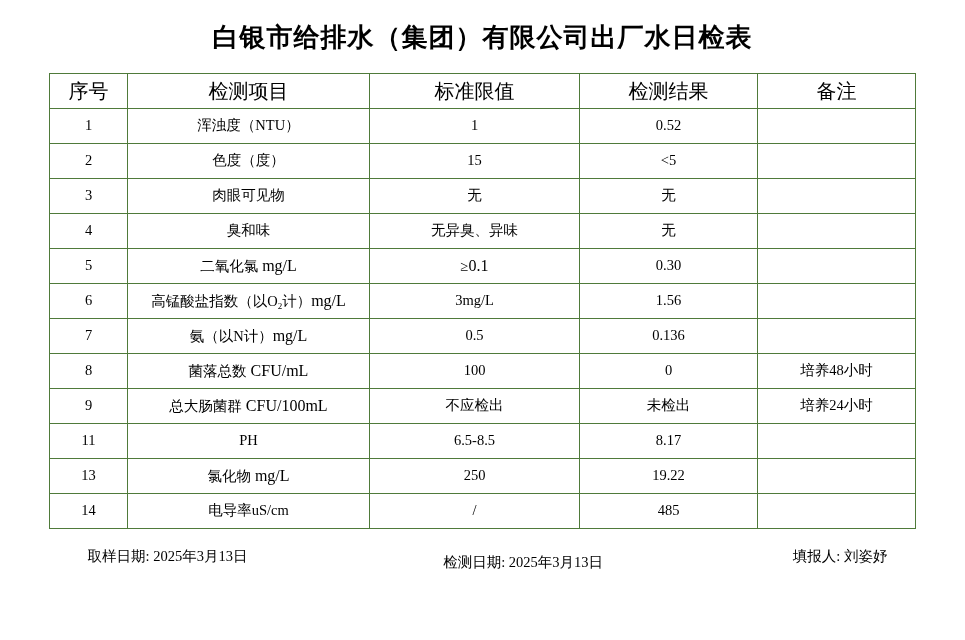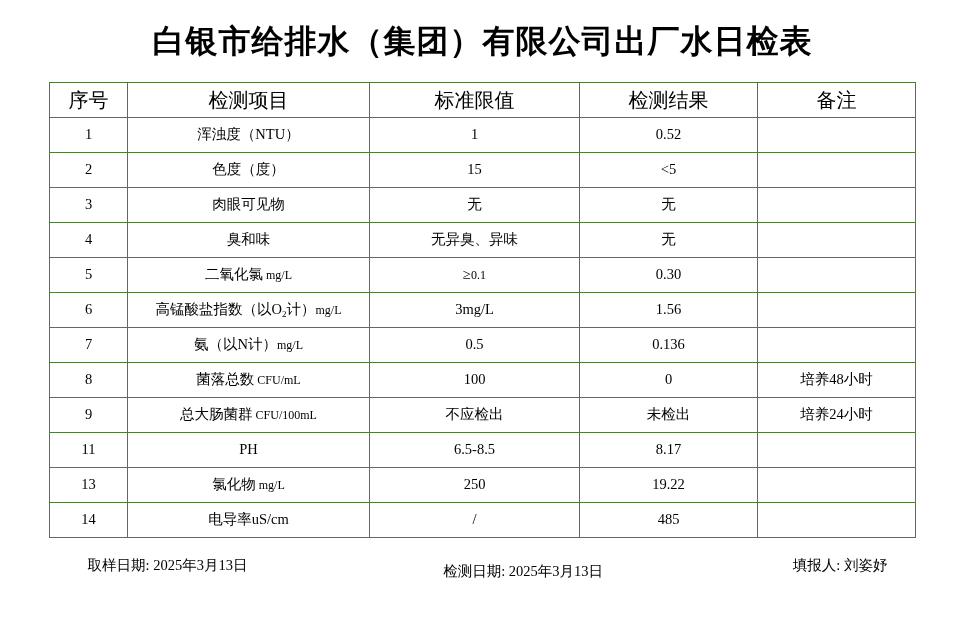--- a/index.html
+++ b/index.html
@@ -15,21 +15,21 @@
     overflow: hidden;
   }
   .page {
     position: relative;
     width: 965px;
     height: 640px;
     box-sizing: border-box;
   }
   .doc-title {
     text-align: center;
-    font-size: 32px;
+    font-size: 26px;
     font-weight: bold;
     letter-spacing: 1px;
     padding-top: 20px;
     padding-bottom: 18px;
   }
   table.report {
     border-collapse: collapse;
     margin: 0 auto;
     width: 866px;
     table-layout: fixed;
@@ -48,21 +48,21 @@
   table.report thead td {
     font-size: 20px;
   }
   col.c-no    { width: 78px; }
   col.c-item  { width: 242px; }
   col.c-limit { width: 210px; }
   col.c-result{ width: 178px; }
   col.c-note  { width: 158px; }
 
   .small {
-    font-size: 12px;
+    font-size: 16px;
   }
   sub {
     font-size: 9px;
     vertical-align: baseline;
     position: relative;
     top: 3px;
   }
   .footer {
     width: 866px;
     margin: 0 auto;

